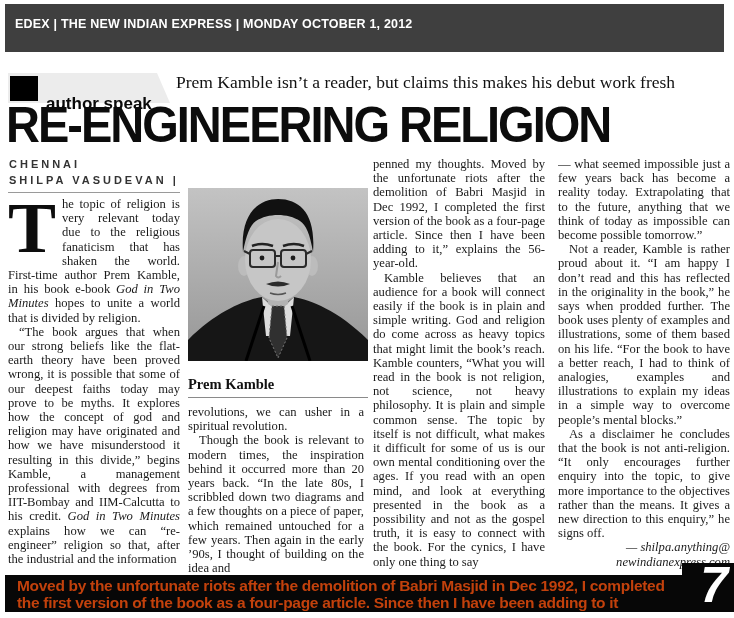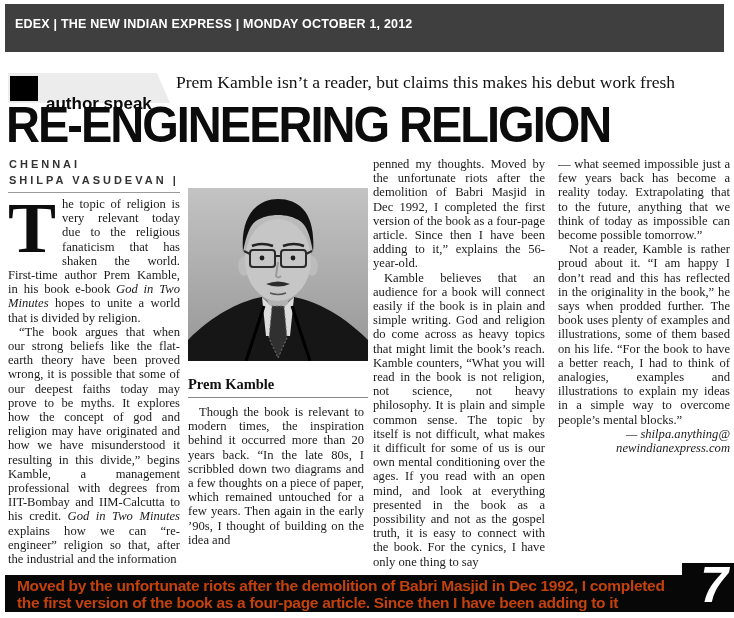--- a/index.html
+++ b/index.html
@@ -118,31 +118,33 @@
     <path d="M90,74 L88,88 Q90,91 93,88" stroke="#9a9a9a" stroke-width="2" fill="none"></path>
     <path d="M78,96 Q90,91 102,96 Q90,101 78,96 Z" fill="#2b2b2b"></path>
     <path d="M82,105 Q90,108 98,105" stroke="#555" stroke-width="1.5" fill="none"></path>
     <path d="M84,118 L96,118 L99,150 L90,170 L81,150 Z" fill="#303030"></path>
     <path d="M84,118 L96,118 L99,150 L90,170 L81,150 Z" fill="none" stroke="#777" stroke-width="1" stroke-dasharray="2 2"></path>
     <path d="M58,173 L76,118 M122,173 L104,118" stroke="#000" stroke-width="3" fill="none"></path>
   </svg>
   <div class="caption">Prem Kamble</div>
   <div class="caption-rule"></div>
   <div id="col2" class="col">
+      <p><span>revolutions, we can usher in a spiritual revolution.</span></p>
       <p class="indent"><span>Though the book is relevant to modern times, the inspiration behind it occurred more than 20 years back. “In the late 80s, I scribbled down two diagrams and a few thoughts on a piece of paper, which remained untouched for a few years. Then again in the early ’90s, I thought of building on the idea and</span></p>
     </div>
 </div>
 
 <div id="col3" class="col">
     <p><span>penned my thoughts. Moved by the unfortunate riots after the demolition of Babri Masjid in Dec 1992, I completed the first version of the book as a four-page article. Since then I have been adding to it,” explains the 56-year-old.</span></p>
     <p class="indent"><span>Kamble believes that an audience for a book will connect easily if the book is in plain and simple writing. God and religion do come across as heavy topics that might limit the book’s reach. Kamble counters, “What you will read in the book is not religion, not science, not heavy philosophy. It is plain and simple common sense. The topic by itself is not difficult, what makes it difficult for some of us is our own mental conditioning over the ages. If you read with an open mind, and look at everything presented in the book as a possibility and not as the gospel truth, it is easy to connect with the book. For the cynics, I have only one thing to say</span></p>
   </div>
 <div id="col4" class="col">
     <p><span>— what seemed impossible just a few years back has become a reality today. Extrapolating that to the future, anything that we think of today as impossible can become possible tomorrow.”</span></p>
     <p class="indent"><span>Not a reader, Kamble is rather proud about it. “I am happy I don’t read and this has reflected in the originality in the book,” he says when prodded further. The book uses plenty of examples and illustrations, some of them based on his life. “For the book to have a better reach, I had to think of analogies, examples and illustrations to explain my ideas in a simple way to overcome people’s mental blocks.”</span></p>
+    <p class="indent"><span>As a disclaimer he concludes that the book is not anti-religion. “It only encourages further enquiry into the topic, to give more importance to the objectives rather than the means. It gives a new direction to this enquiry,” he signs off.</span></p>
     <p class="sig"><span class="it">— shilpa.anything@</span><br><span class="it">newindianexpress.com</span></p>
   </div>
 
 <div class="banner">
   <div class="banner-text">Moved by the unfortunate riots after the demolition of Babri Masjid in Dec 1992, I completed the first version of the book as a four-page article. Since then I have been adding to it</div>
   <div class="seven-block">
     <span class="seven">7</span>
   </div>
 </div>
 

